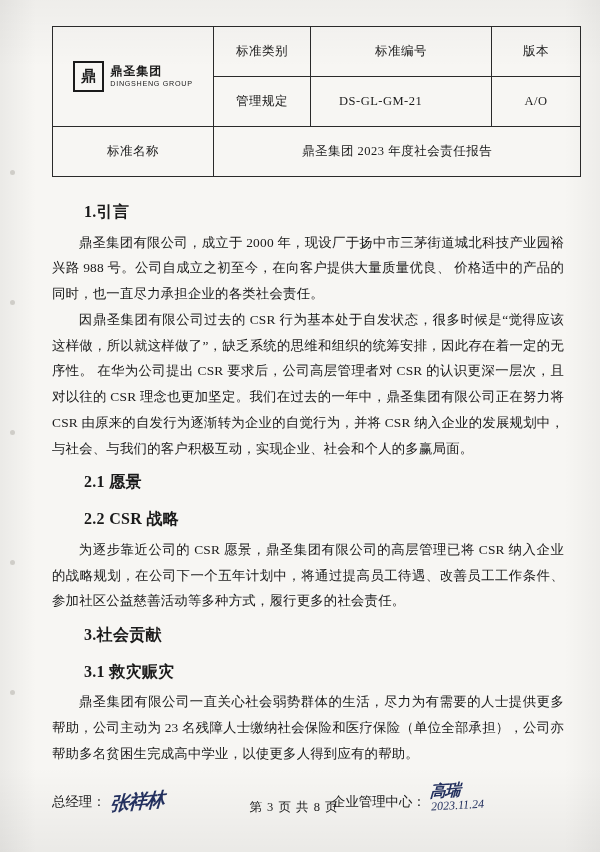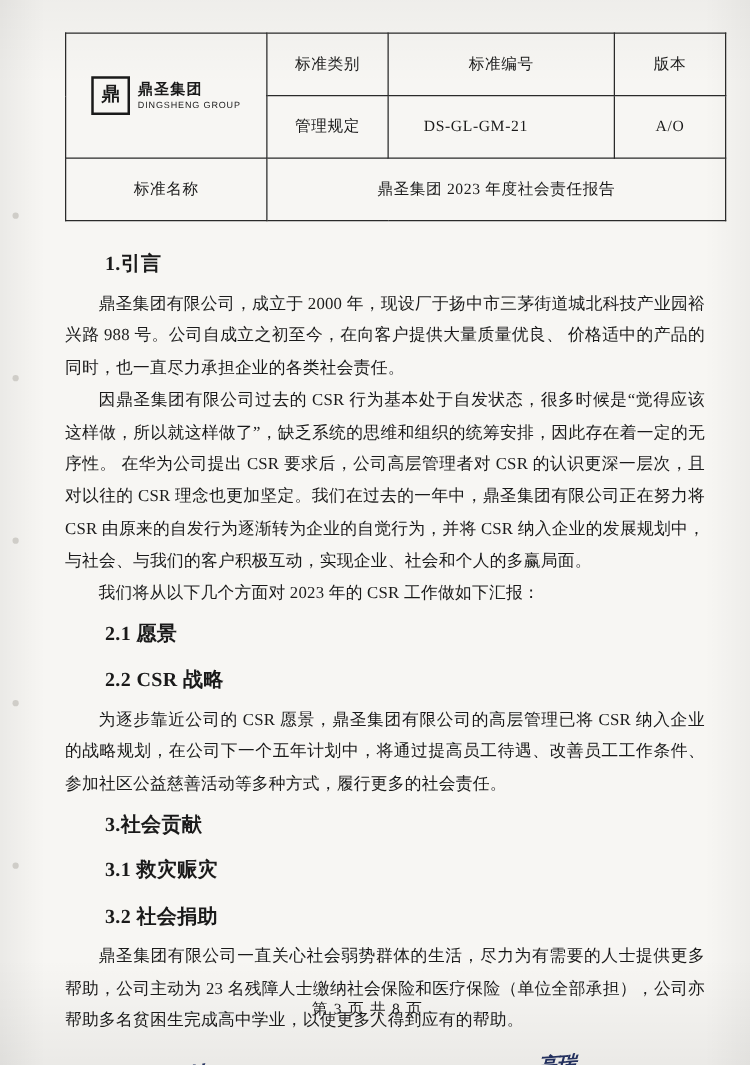--- a/index.html
+++ b/index.html
@@ -212,30 +212,28 @@
         <td colspan="3">鼎圣集团 2023 年度社会责任报告</td>
       </tr>
     </tbody>
       </table>
 
     <div class="body">
 
       <div class="h-item">1.引言</div>
       <p class="para">鼎圣集团有限公司，成立于 2000 年，现设厂于扬中市三茅街道城北科技产业园裕兴路 988 号。公司自成立之初至今，在向客户提供大量质量优良、 价格适中的产品的同时，也一直尽力承担企业的各类社会责任。</p>
       <p class="para">因鼎圣集团有限公司过去的 CSR 行为基本处于自发状态，很多时候是“觉得应该这样做，所以就这样做了”，缺乏系统的思维和组织的统筹安排，因此存在着一定的无序性。 在华为公司提出 CSR 要求后，公司高层管理者对 CSR 的认识更深一层次，且对以往的 CSR 理念也更加坚定。我们在过去的一年中，鼎圣集团有限公司正在努力将 CSR 由原来的自发行为逐渐转为企业的自觉行为，并将 CSR 纳入企业的发展规划中，与社会、与我们的客户积极互动，实现企业、社会和个人的多赢局面。</p>
-      <p class="para">我们将从以下几个方面对 2023 年的 CSR 工作做如下汇报：</p>
 
       <div class="h-item">2.1 愿景</div>
 
       <div class="h-item">2.2 CSR 战略</div>
       <p class="para">为逐步靠近公司的 CSR 愿景，鼎圣集团有限公司的高层管理已将 CSR 纳入企业的战略规划，在公司下一个五年计划中，将通过提高员工待遇、改善员工工作条件、参加社区公益慈善活动等多种方式，履行更多的社会责任。</p>
 
       <div class="h-item">3.社会贡献</div>
       <div class="h-item">3.1 救灾赈灾</div>
-      <div class="h-item">3.2 社会捐助</div>
       <p class="para">鼎圣集团有限公司一直关心社会弱势群体的生活，尽力为有需要的人士提供更多帮助，公司主动为 23 名残障人士缴纳社会保险和医疗保险（单位全部承担），公司亦帮助多名贫困生完成高中学业，以使更多人得到应有的帮助。</p>
     </div>
 
     <div class="sig">
       <div class="sig-row">
         <div class="sig-left">
           <span class="sig-label">总经理：</span>
           <span class="handwrite">张祥林</span>
         </div>
         <div class="sig-right">

